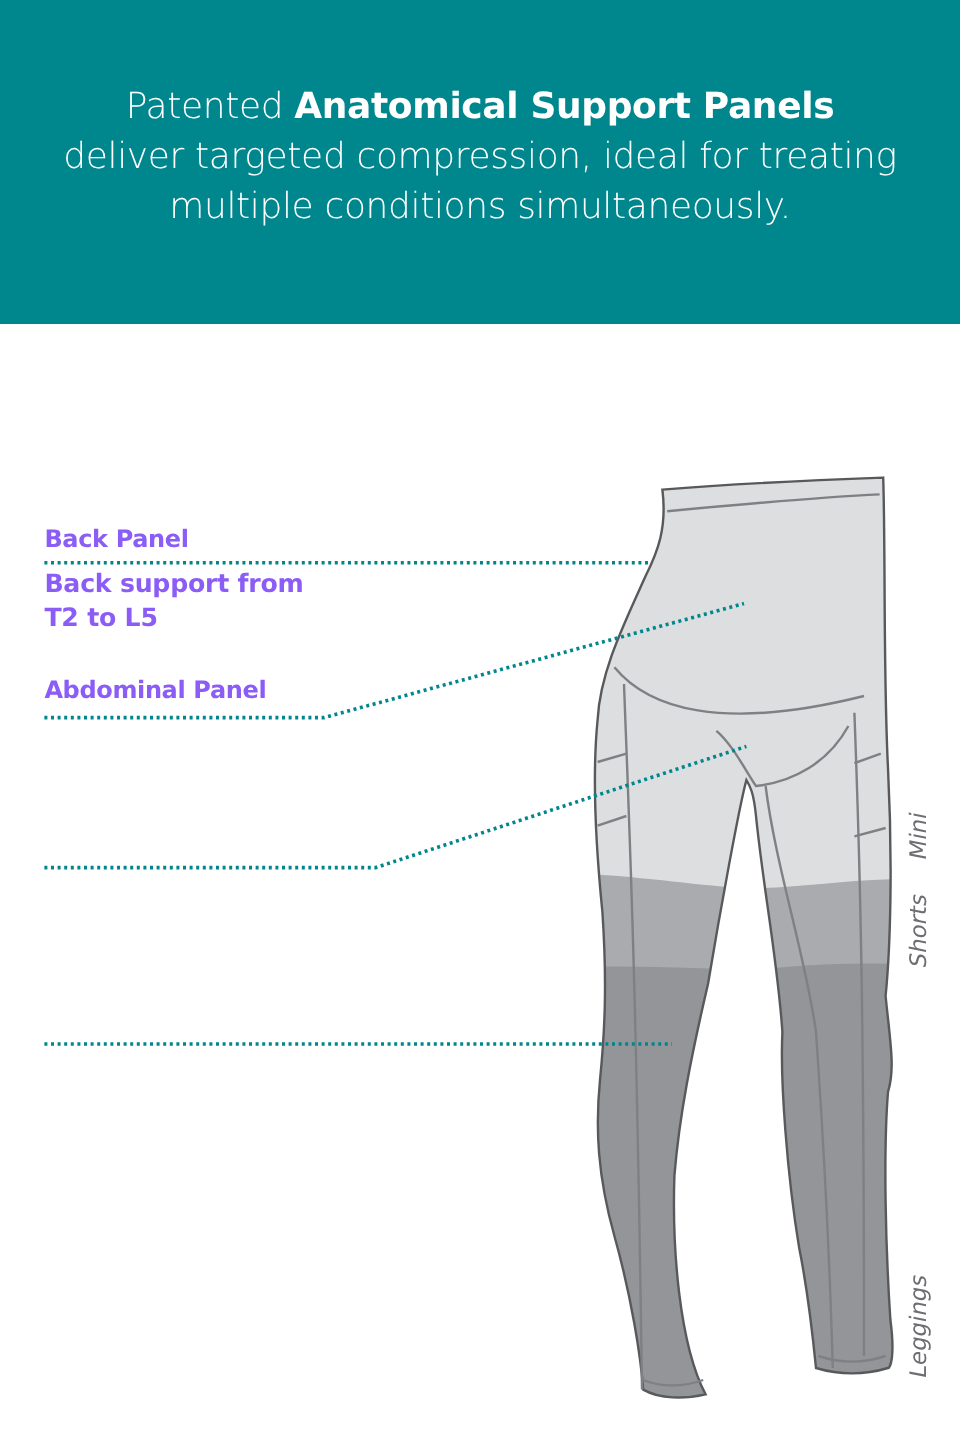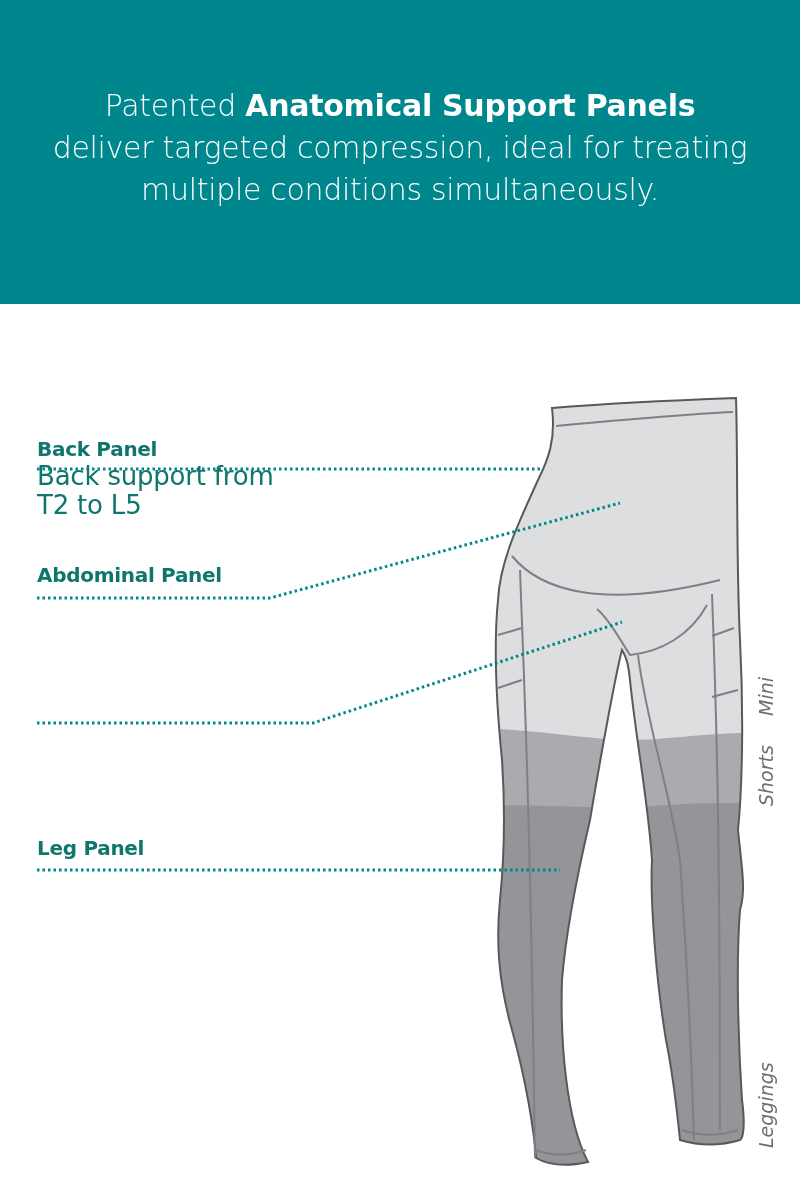--- a/index.html
+++ b/index.html
@@ -1,25 +1,25 @@
 <!DOCTYPE html>
 <html><head>
 <meta charset="utf-8">
 <style>
   html, body { margin:0; padding:0; }
   body { width:800px; height:1200px; background:#ffffff; position:relative; overflow:hidden;
          font-family:"Liberation Sans", sans-serif; }
-  .banner { position:absolute; left:0; top:0; width:800px; height:304px; background:#00878e;
+  .banner { position:absolute; left:0; top:0; width:800px; height:270px; background:#00878e;
             display:flex; align-items:center; justify-content:center; }
   .banner-text { color:#ffffff; font-size:30px; line-height:42px; text-align:center; width:700px;
                  font-family:"DejaVu Sans", sans-serif; font-weight:300; letter-spacing:-0.3px; margin-top:-8px; }
   .banner-text b { font-weight:bold; }
-  .panel { position:absolute; left:37px; color:#0f766e; font-family:"DejaVu Sans", sans-serif; }
+  .panel { position:absolute; left:37px; color:#8b5cf6; font-family:"DejaVu Sans", sans-serif; }
   .panel-title { font-size:20px; font-weight:bold; line-height:26px; letter-spacing:-0.3px; }
-  .panel-desc { font-size:26px; line-height:29px; letter-spacing:-0.2px; font-weight:normal; }
+  .panel-desc { font-size:21px; line-height:29px; margin-top:10px; letter-spacing:-0.2px; font-weight:bold; }
   .diagram { position:absolute; left:0; top:0; width:800px; height:1200px; }
   .variant { position:absolute; font-family:"DejaVu Sans", sans-serif; font-style:italic;
              color:#6d6e71; font-size:19px; transform:rotate(-90deg); transform-origin:left top; white-space:nowrap; }
 </style>
 </head>
 <body>
 
 <div class="banner">
   <div class="banner-text"><span>Patented </span><b>Anatomical Support Panels</b><span> deliver targeted compression, ideal for treating multiple conditions simultaneously.</span></div>
 </div>
@@ -62,18 +62,17 @@
   <div class="panel-title">Back Panel</div>
   <div class="panel-desc" style="white-space:pre-line;">Back support from
 T2 to L5</div>
 </div>
 <div class="panel" style="top:562px;">
   <div class="panel-title">Abdominal Panel</div>
 </div>
 <div class="panel" style="top:686px;">
 </div>
 <div class="panel" style="top:835px;">
-  <div class="panel-title">Leg Panel</div>
 </div>
 
 <div class="variant" style="left:755px; top:716px;">Mini</div>
 <div class="variant" style="left:755px; top:806px;">Shorts</div>
 <div class="variant" style="left:755px; top:1148px;">Leggings</div>
 
 </body></html>

